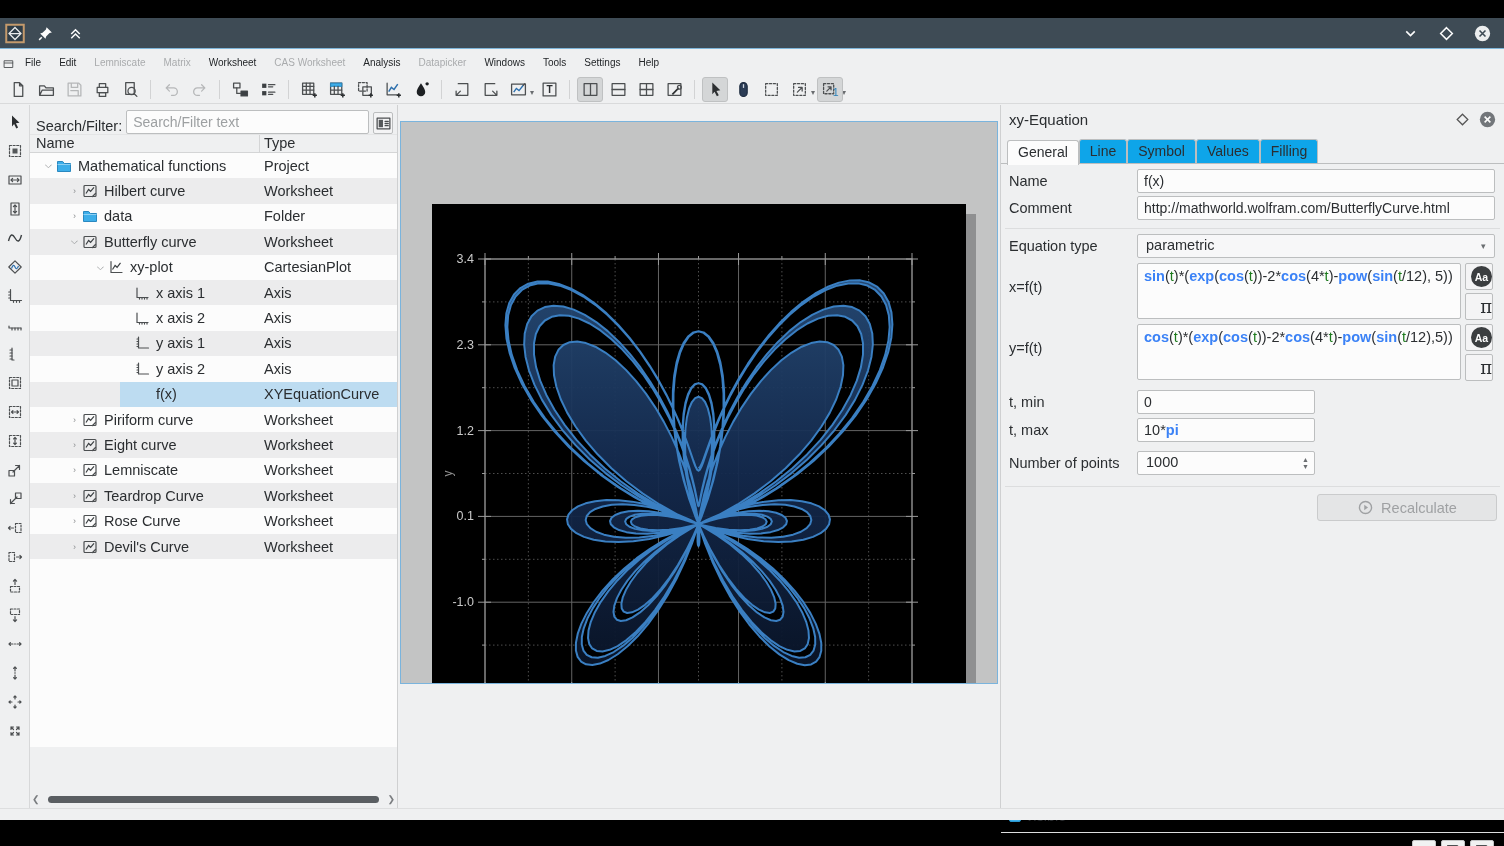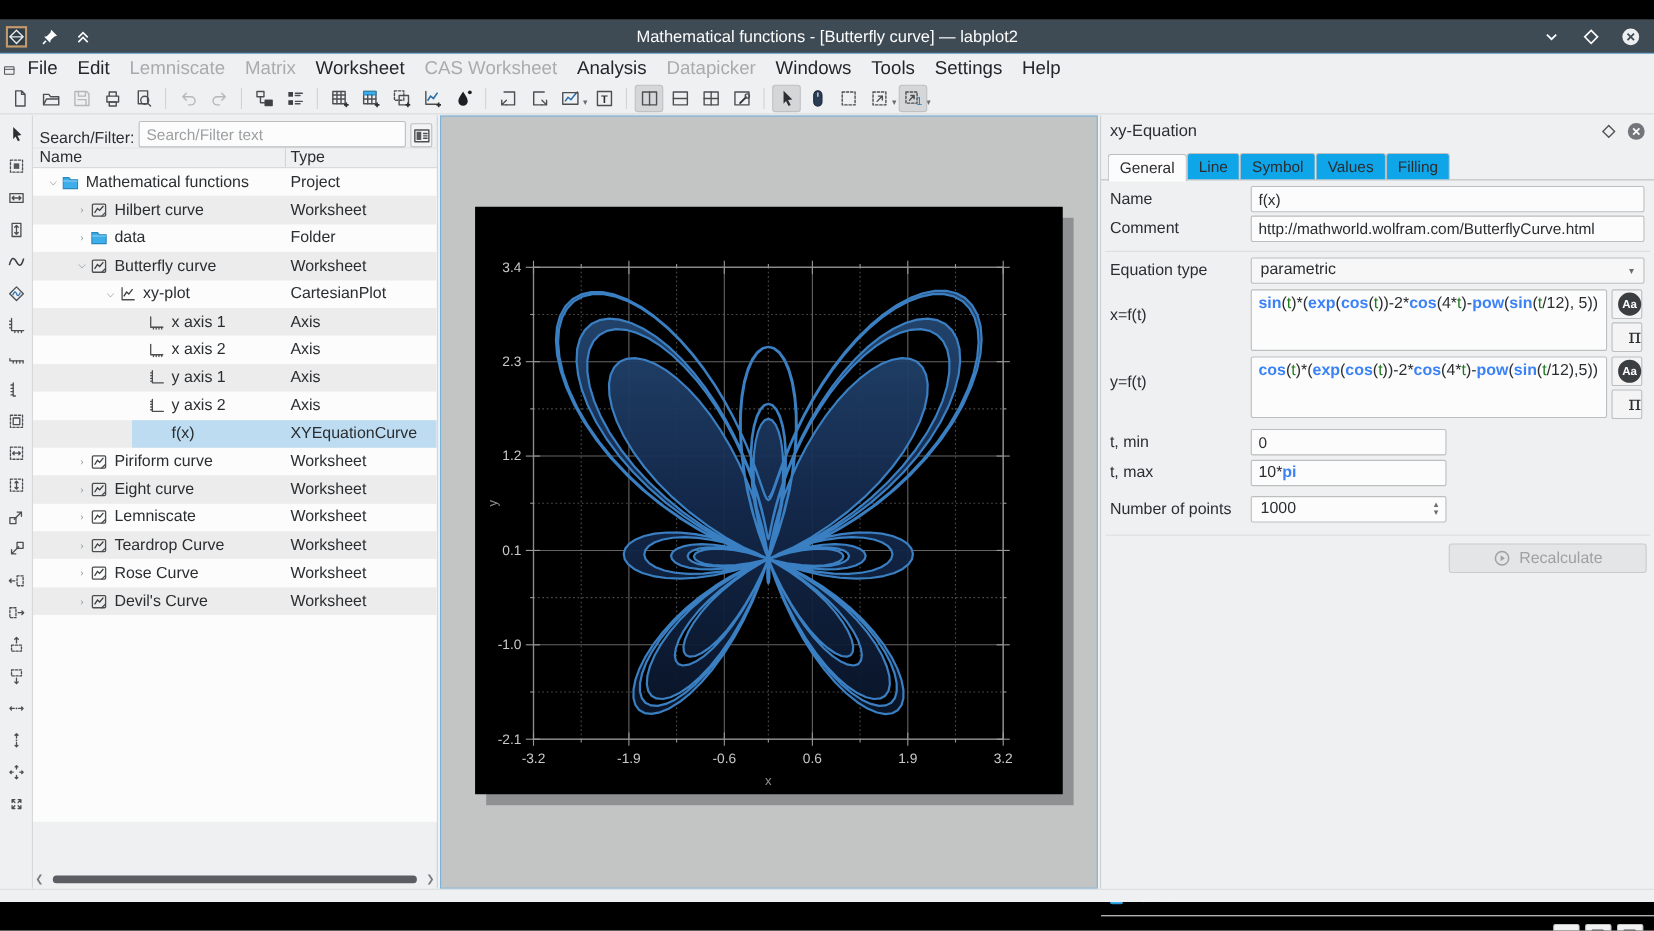--- a/index.html
+++ b/index.html
@@ -6,21 +6,21 @@
 html,body{width:1504px;height:846px}
 body{background:#000;font-family:"Liberation Sans",sans-serif;overflow:hidden;position:relative;color:#2b2e31}
 .window{position:absolute;left:0;top:18px;width:1504px;height:802px;background:#eff0f1}
 
 .titlebar{height:31px;background:#3e4b55;display:flex;align-items:center;position:relative;border-bottom:1px solid #7fb6da}
 .tb-left{display:flex;align-items:center;gap:10px;padding-left:5px;z-index:2}
 .title{position:absolute;left:0;right:0;text-align:center;color:#fcfcfc;font-size:15px}
 .tb-right{margin-left:auto;display:flex;align-items:center;gap:16px;padding-right:12px;z-index:2}
 .tbico{display:inline-flex;width:20px;height:20px;align-items:center;justify-content:center;cursor:default}
 
-.menubar{height:26px;display:flex;align-items:center;padding-left:2px;background:#eff0f1;font-size:17px}
+.menubar{height:26px;display:flex;align-items:center;padding-left:2px;background:#eff0f1;font-size:10px}
 .menu-item{padding:2px 9px;color:#232629}
 .menu-item.disabled{color:#a9abad}
 .menubar-corner{width:12px;height:12px;margin:0 1px;display:inline-flex}
 
 .toolbar{height:29px;display:flex;align-items:center;padding-left:4px;background:#eff0f1;border-bottom:1px solid #d9dadb}
 .tbtn{width:26px;height:25px;display:inline-flex;align-items:center;justify-content:center;border-radius:3px;margin:0 1px;position:relative}
 .tbtn.disabled{opacity:.35}
 .tbtn.checked{background:#d4d6d7;border:1px solid #bfc1c2}
 .tsep{width:1px;height:19px;background:#d2d3d4;margin:0 6px}
 .caret{font-size:8px;color:#6a6d70;margin:6px 1px 0 -2px}
@@ -49,21 +49,21 @@
 .trow.alt{background:#ececed}
 .trow .hl{position:absolute;top:0;bottom:0;right:0;background:#bddcf1}
 .texp{width:13px;display:inline-flex;justify-content:center;color:#8a8d8f;font-size:9px;flex:none}
 .ticon{width:18px;height:16px;flex:none;display:inline-flex;align-items:center;justify-content:center;margin-right:5px}
 .tname{position:relative;white-space:nowrap}
 .ttype{position:absolute;left:234px;white-space:nowrap}
 .hscroll{position:absolute;bottom:4px;left:2px;right:2px;height:10px;display:flex;align-items:center}
 .hthumb{height:7px;background:#5a5e62;border-radius:4px;flex:1;margin:0 8px}
 .harr{color:#7a7d80;font-size:9px}
 
-.center{position:absolute;left:400px;top:0;width:598px;height:703px;background:#c3c4c4;border:1px solid #7ab4dd;overflow:hidden}
+.center{position:absolute;left:400px;top:16px;width:598px;height:563px;background:#c3c4c4;border:1px solid #7ab4dd;overflow:hidden}
 .page{position:absolute;left:31px;top:82px;width:534px;height:534px;background:#000;box-shadow:10px 10px 0 #8f9091}
 
 .tabs{display:flex;align-items:flex-start;padding:6px 6px 0 6px;height:30px}
 .tab{font-size:14px;padding:3px 10px 4px;border:1px solid #bcbebf;border-bottom:none;background:#0ea5e9;border-radius:3px 3px 0 0;margin-right:0;color:#2b2e31}
 .tab.active{background:#fcfcfc;position:relative;top:1px;padding-bottom:5px}
 .tab-underline{height:1px;background:#bcbebf;margin:0 0 0 0}
 .form{position:relative;font-size:14.5px}
 .flabel{position:absolute;left:8px}
 .fsep{position:absolute;left:4px;right:4px;height:1px;background:#dcddde}
 .finput{position:absolute;height:24px;border:1px solid #bcbebf;border-radius:2px;background:#fcfcfc;font-size:14px;padding:0 6px;color:#2b2e31;font-family:"Liberation Sans",sans-serif}
@@ -104,21 +104,20 @@
             <path d="M9 2l5 5-2.2.6L8.6 10.8 8 13 3 8l2.2-.6L8.4 4.2z" fill="#fcfcfc"></path>
             <path d="M4.5 11.5L2 14" stroke="#fcfcfc" stroke-width="1.4"></path>
           </svg>
         </span>
       <span class="tbico">
           <svg viewBox="0 0 16 16" width="17" height="17">
             <path d="M4 8.5L8 4.5l4 4M4 12.5l4-4 4 4" stroke="#fcfcfc" stroke-width="1.4" fill="none"></path>
           </svg>
         </span>
     </span>
-    <span class="title">Mathematical functions - [Butterfly curve] — labplot2</span>
     <span class="tb-right">
       <span class="tbico">
           <svg viewBox="0 0 16 16" width="17" height="17">
             <path d="M4 6l4 4 4-4" stroke="#fcfcfc" stroke-width="1.5" fill="none"></path>
           </svg>
         </span>
       <span class="tbico">
           <svg viewBox="0 0 16 16" width="17" height="17">
             <path d="M8 2.5L13.5 8 8 13.5 2.5 8z" stroke="#fcfcfc" stroke-width="1.4" fill="none"></path>
           </svg>

